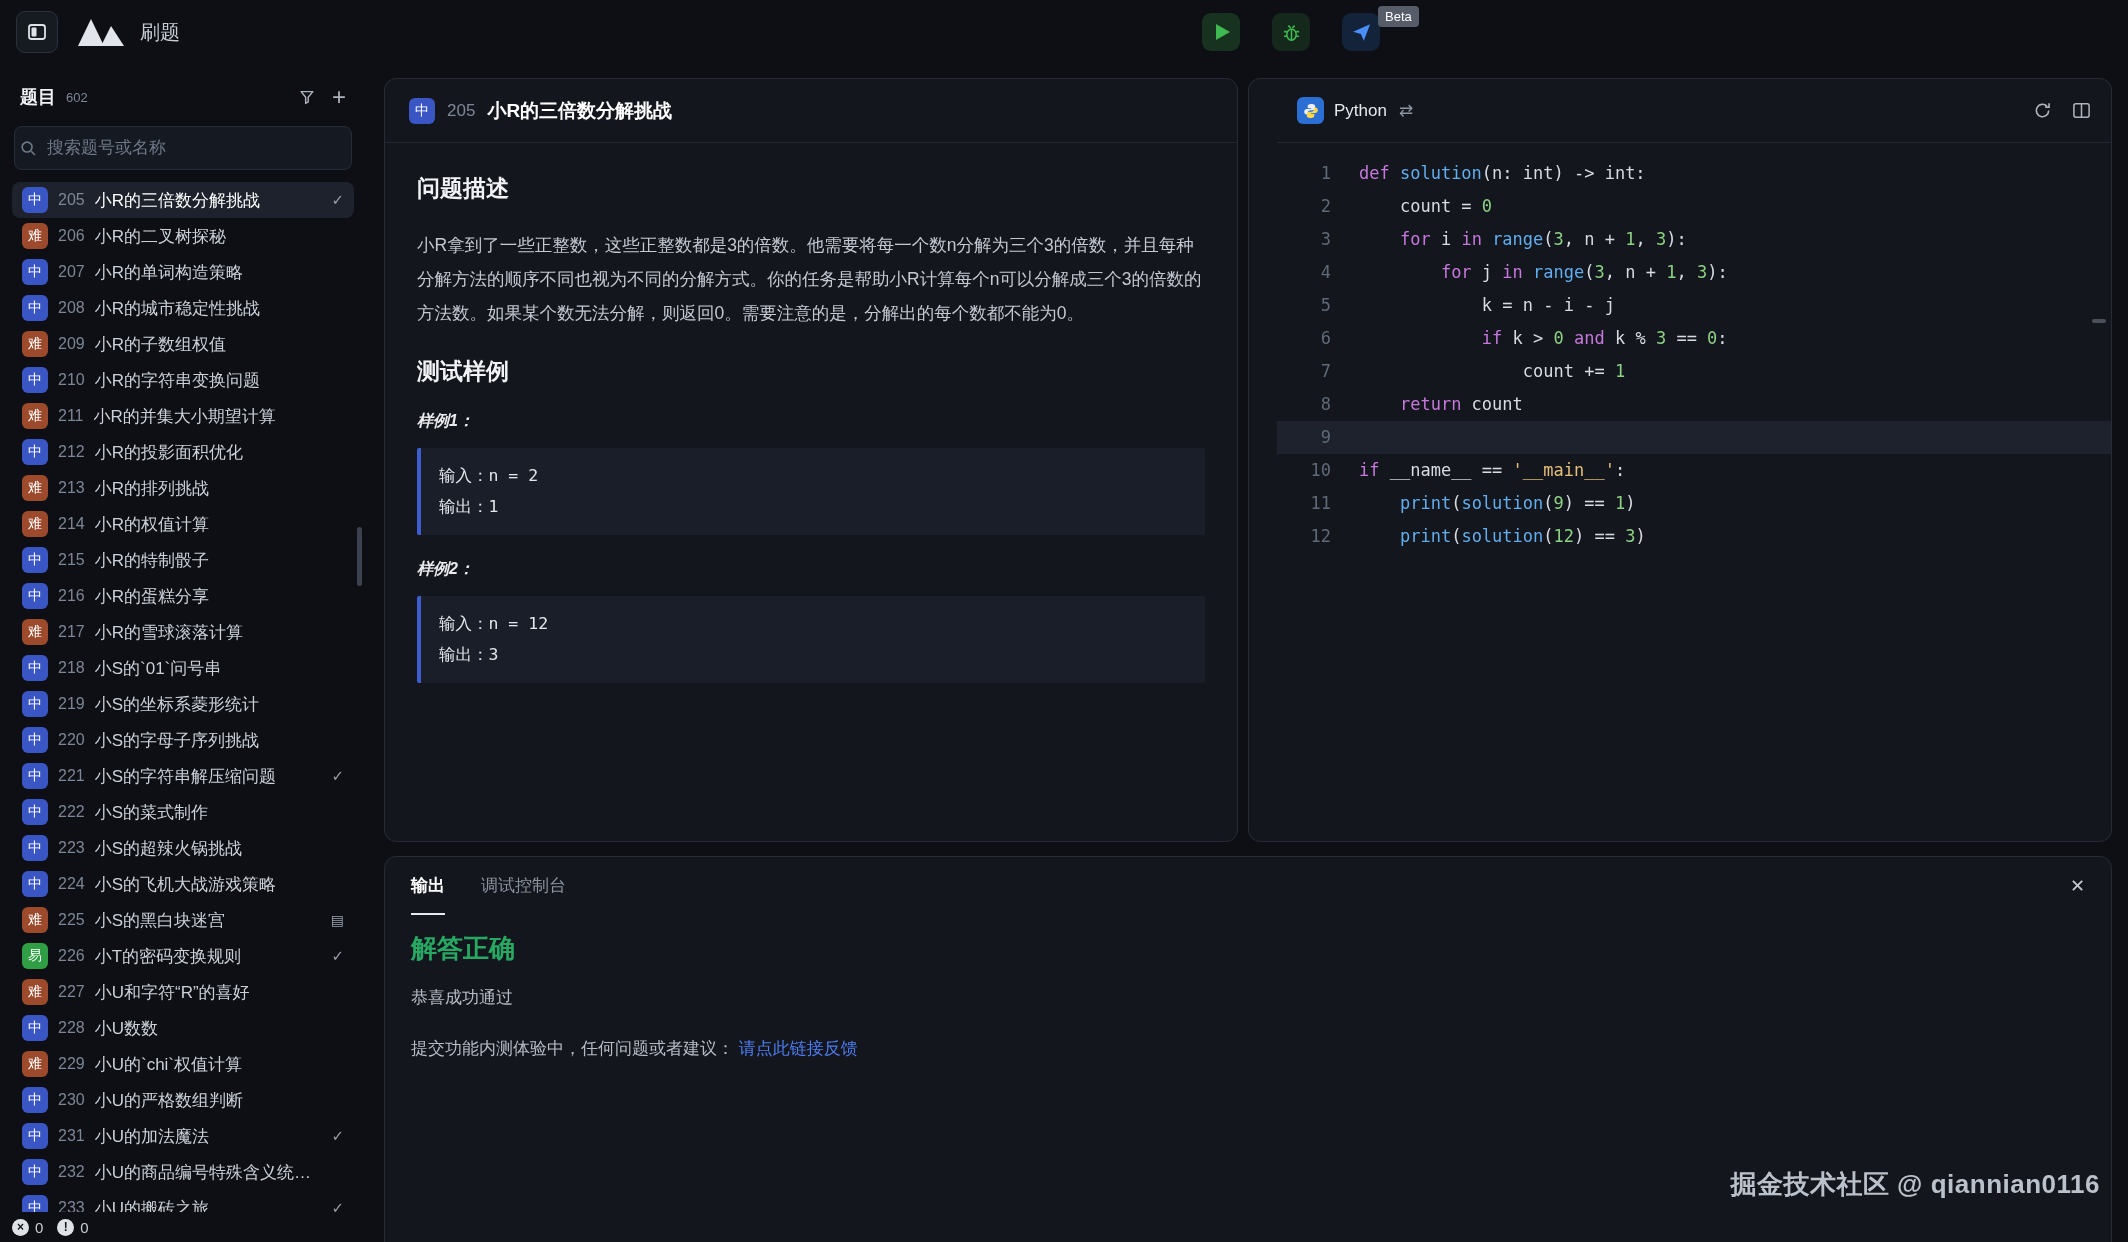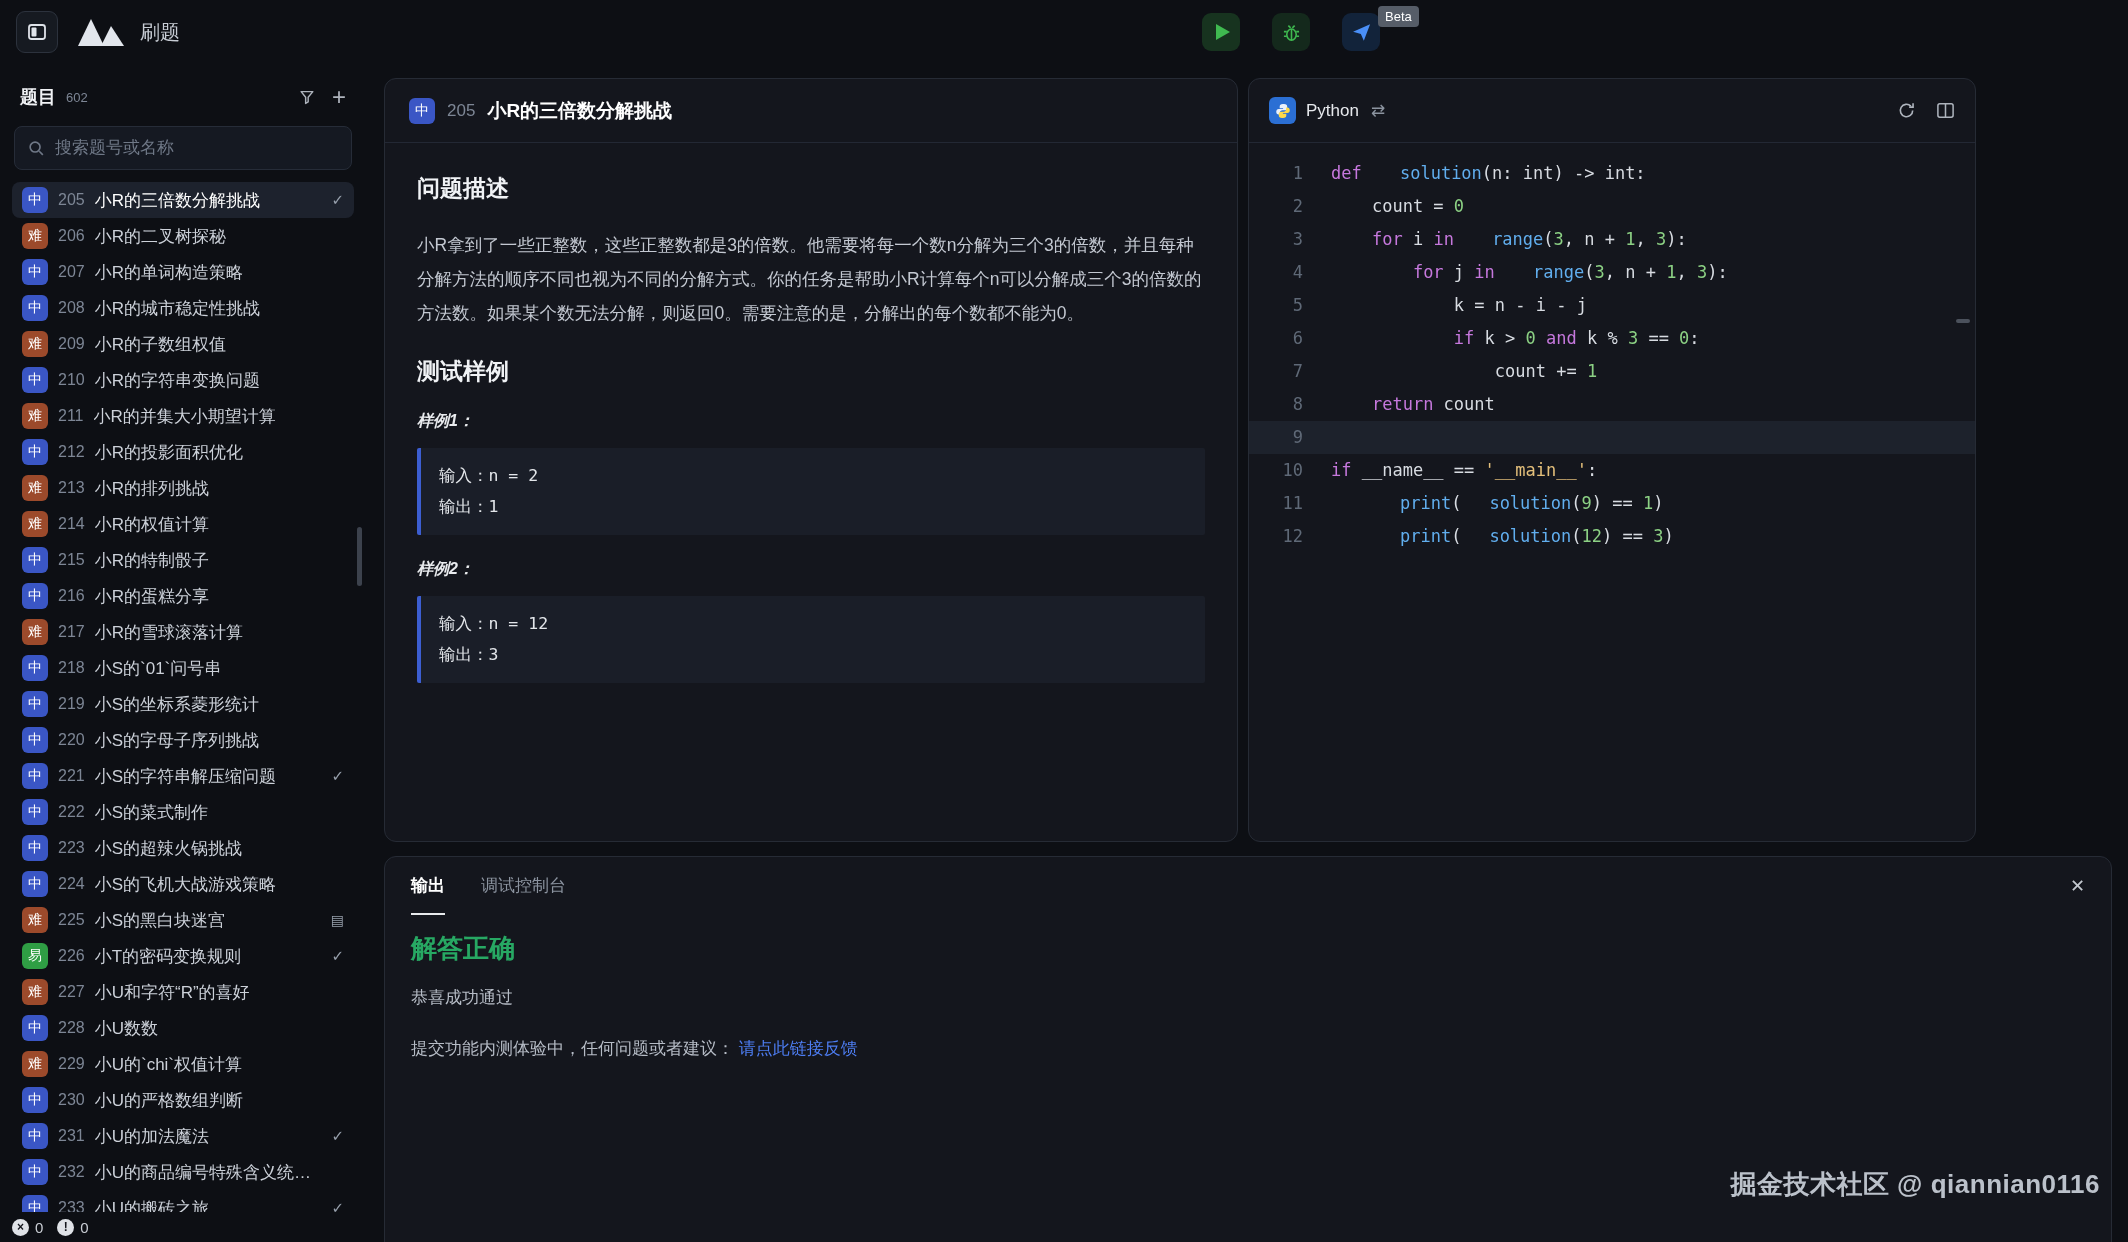--- a/index.html
+++ b/index.html
@@ -25,42 +25,42 @@
   .submit-btn { background:#12233a; }
   .beta-badge { position:absolute; left:36px; top:-7px; background:#565d68; color:#fff; font-size:13px; line-height:1; padding:4px 7px; border-radius:4px; white-space:nowrap; }
 
   
   .sidebar { position:absolute; top:64px; left:0; width:366px; bottom:30px; padding:16px 12px 0; overflow:hidden; }
   .sb-header { display:flex; align-items:center; padding:0 8px; height:34px; }
   .sb-title { font-size:18px; color:#f0f2f5; font-weight:bold; }
   .sb-count { font-size:13px; color:#7d8695; margin-left:10px; }
   .sb-actions { margin-left:auto; display:flex; align-items:center; gap:16px; }
   .sb-iconbtn { background:none; border:none; color:#aeb4bd; font-size:24px; line-height:1; display:flex; align-items:center; }
-  .sb-search { margin:12px 2px 12px; height:44px; background:#151922; border:1px solid #262c38; border-radius:8px; display:flex; align-items:center; padding:0 12px; gap:10px; }
+  .sb-search { margin:12px 2px 12px; height:44px; background:#151922; border:1px solid #262c38; border-radius:8px; display:flex; align-items:center; padding:0 4px; gap:10px; }
   .sb-search input { flex:1; background:transparent; border:none; outline:none; color:#dfe3e9; font-size:17px; font-family:inherit; }
   .sb-search input::placeholder { color:#6f7887; }
   .sb-list { margin-top:2px; }
   .p-item { height:36px; display:flex; align-items:center; gap:10px; padding:0 10px; border-radius:8px; cursor:pointer; }
   .p-item.selected { background:#1d222d; }
   .badge { width:26px; height:26px; border-radius:6px; flex:0 0 26px; display:flex; align-items:center; justify-content:center; font-size:14px; color:#fff; }
   .badge.mid  { background:#3a56c5; }
   .badge.hard { background:#9c4a2b; }
   .badge.easy { background:#2f9e44; }
   .p-num { color:#7d8695; font-size:16px; flex:0 0 auto; }
   .p-title { color:#ccd1d9; font-size:17px; white-space:nowrap; overflow:hidden; text-overflow:ellipsis; flex:1; }
   .p-item.selected .p-title { color:#ffffff; }
   .p-check { color:#98a1ad; font-size:15px; margin-left:auto; flex:0 0 auto; }
   .p-note { color:#98a1ad; font-size:14px; margin-left:auto; flex:0 0 auto; }
   .p-note + .p-check, .p-title + .p-check { margin-left:auto; }
   .sb-scrollbar { position:absolute; right:4px; top:463px; width:5px; height:59px; background:#3c424d; border-radius:3px; }
 
   
   .panel { position:absolute; background:#14161d; border:1px solid #262b35; border-radius:12px; overflow:hidden; }
   .problem-panel { left:384px; top:78px; width:854px; height:764px; }
-  .editor-panel  { left:1248px; top:78px; width:728px; height:764px; }
+  .editor-panel  { left:1248px; top:78px; width:864px; height:764px;padding-left:28px; }
   .console-panel { left:384px; top:856px; width:1728px; height:448px; }
 
   
   .pp-header { height:64px; display:flex; align-items:center; gap:12px; padding:0 24px; border-bottom:1px solid #232834; }
   .pp-num { color:#7d8695; font-size:17px; }
   .pp-title { color:#ffffff; font-size:19px; font-weight:bold; }
   .pp-body { padding:4px 32px 32px; }
   .pp-body h2 { font-size:23px; color:#f0f2f5; margin:26px 0 24px; }
   .pp-desc { font-size:17.5px; line-height:1.95; color:#c3c8d1; }
   .ex-label { font-style:italic; font-weight:bold; font-size:16px; color:#e9ebee; margin:24px 0 16px; }
@@ -72,21 +72,21 @@
   .ep-lang { font-size:17px; color:#e6e8ec; }
   .ep-swap { background:none; border:none; color:#8b939f; font-size:17px; margin-left:2px; }
   .ep-actions { margin-left:auto; display:flex; gap:20px; }
   .ep-actions button { background:none; border:none; display:flex; align-items:center; }
   .ep-code { padding-top:14px; font-family:"DejaVu Sans Mono","Liberation Mono",monospace; font-size:17px; }
   .code-line { display:flex; height:33px; line-height:33px; }
   .code-line.active { background:#1d222c; }
   .ln { flex:0 0 82px; text-align:right; padding-right:28px; color:#5f6977; }
   .ct { flex:1; white-space:pre; }
   .tk-kw { color:#c678dd; }
-  .tk-fn { color:#61aeee;margin-left:28px; }
+  .tk-fn { color:#61aeee; }
   .tk-num { color:#8cd184; }
   .tk-str { color:#e5c07b; }
   .tk-pl { color:#d8dce2; }
   .ep-mark { position:absolute; right:5px; top:240px; width:14px; height:4px; background:#4b515c; border-radius:2px; }
 
   
   .cp-header { height:58px; display:flex; align-items:stretch; padding:0 26px; }
   .cp-tabs { display:flex; gap:36px; }
   .cp-tab { display:flex; align-items:center; font-size:17px; color:#8b939f; border-bottom:2px solid transparent; cursor:pointer; }
   .cp-tab.active { color:#ffffff; font-weight:bold; border-bottom-color:#e8eaed; }

